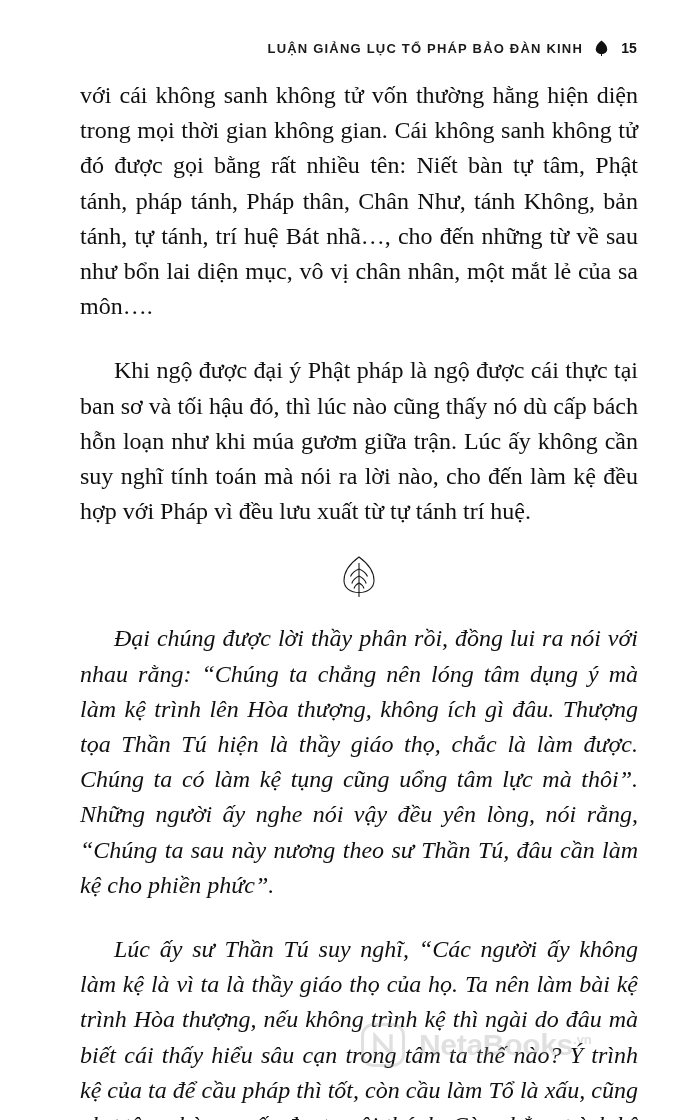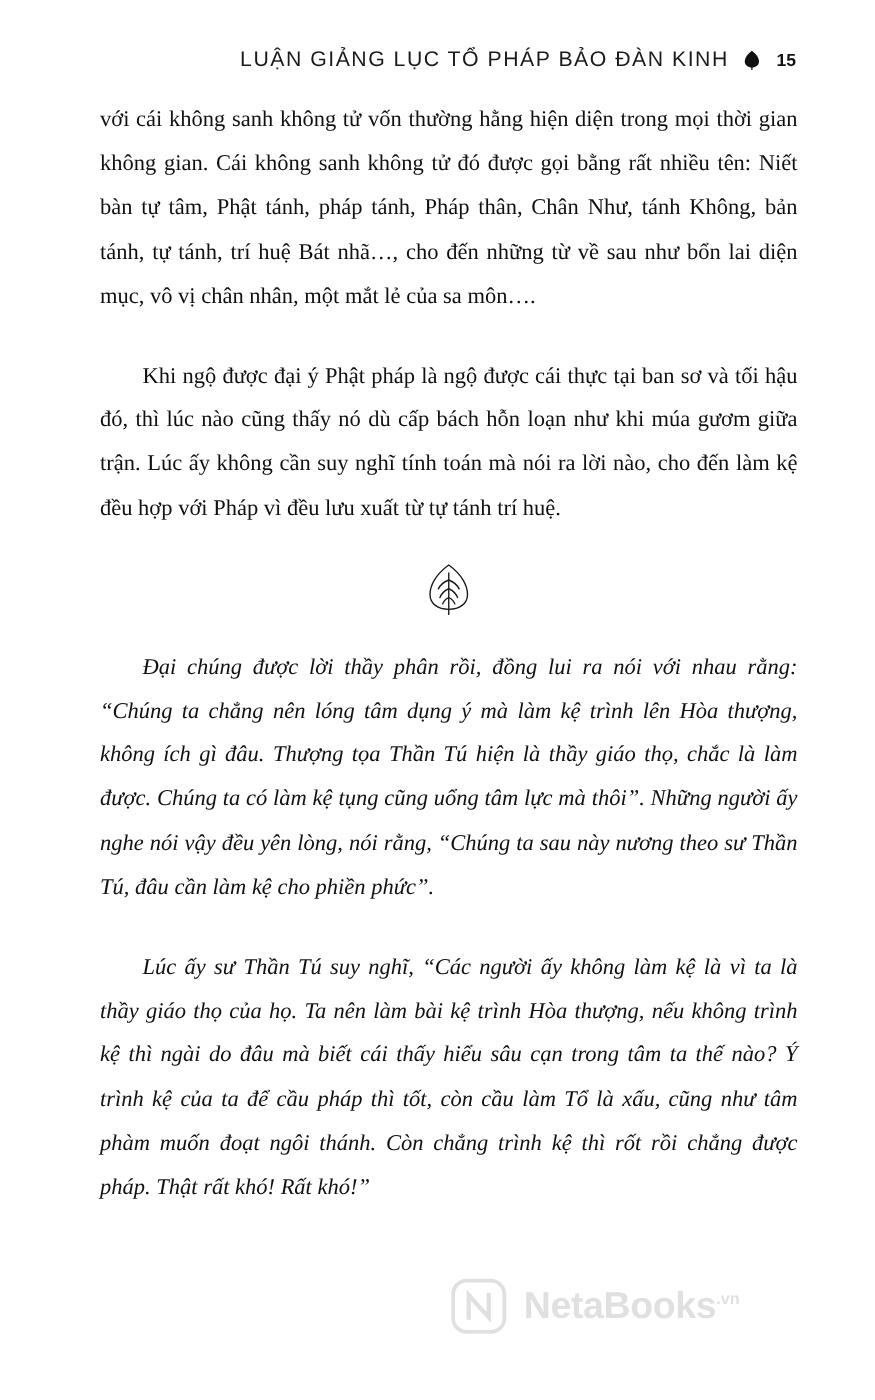--- a/index.html
+++ b/index.html
@@ -27,22 +27,22 @@
     left: 80px;
     right: 62px;
     display: flex;
     align-items: center;
     justify-content: flex-end;
     gap: 12px;
     height: 20px;
   }
   .running-head .head-title {
     font-family: "Liberation Sans", sans-serif;
-    font-size: 17px;
-    font-weight: 400;
+    font-size: 13px;
+    font-weight: 700;
     letter-spacing: 1.2px;
     color: #1a1a1a;
     text-transform: uppercase;
     white-space: nowrap;
   }
   .leaf-sm {
     display: inline-block;
     width: 13px;
     height: 16px;
     position: relative;
@@ -60,21 +60,21 @@
 
   
   .content {
     position: absolute;
     top: 78px;
     left: 80px;
     width: 558px;
   }
   p {
     margin: 0 0 0px 0;
-    font-size: 18px;
+    font-size: 24px;
     line-height: 35.2px;
     text-align: justify;
     text-justify: inter-word;
     hyphens: none;
     color: #101010;
   }
   p.cont { text-indent: 0; }
   p.indent { text-indent: 34px; }
   p.gap { margin-top: 29px; }
   p.italic {

